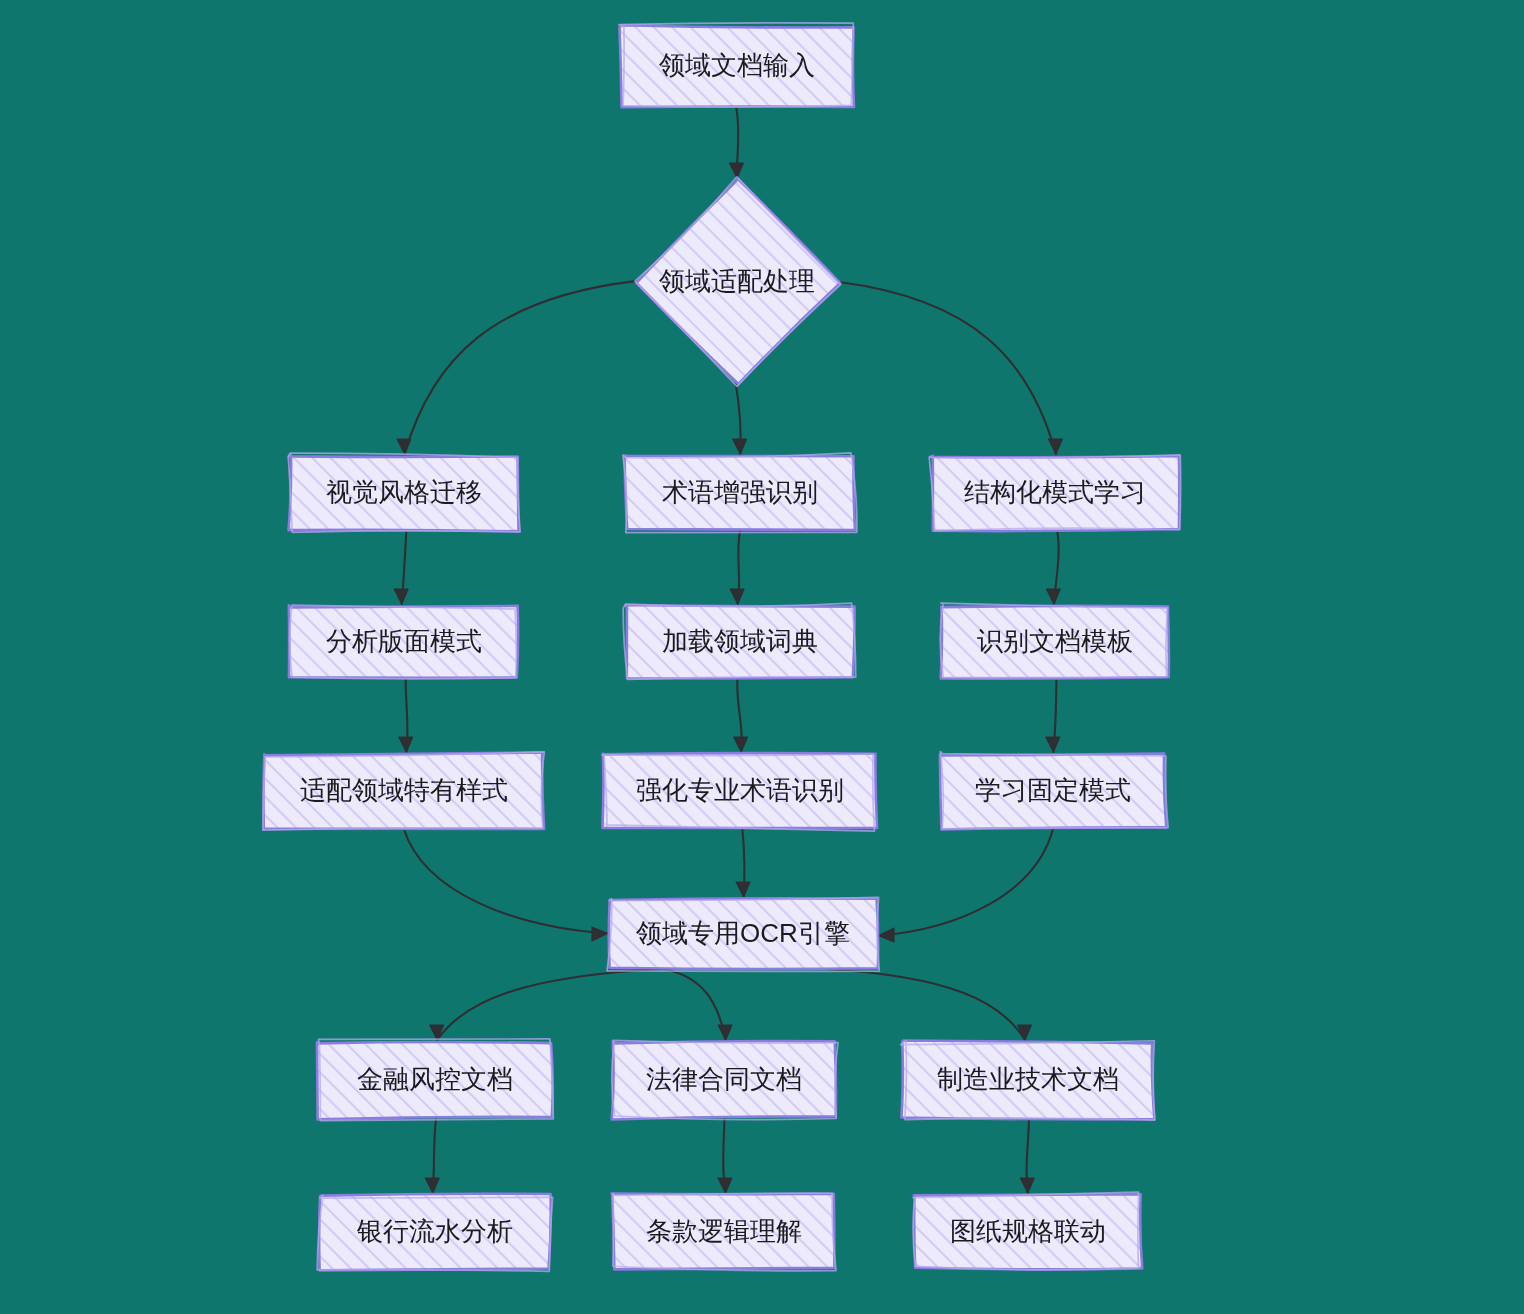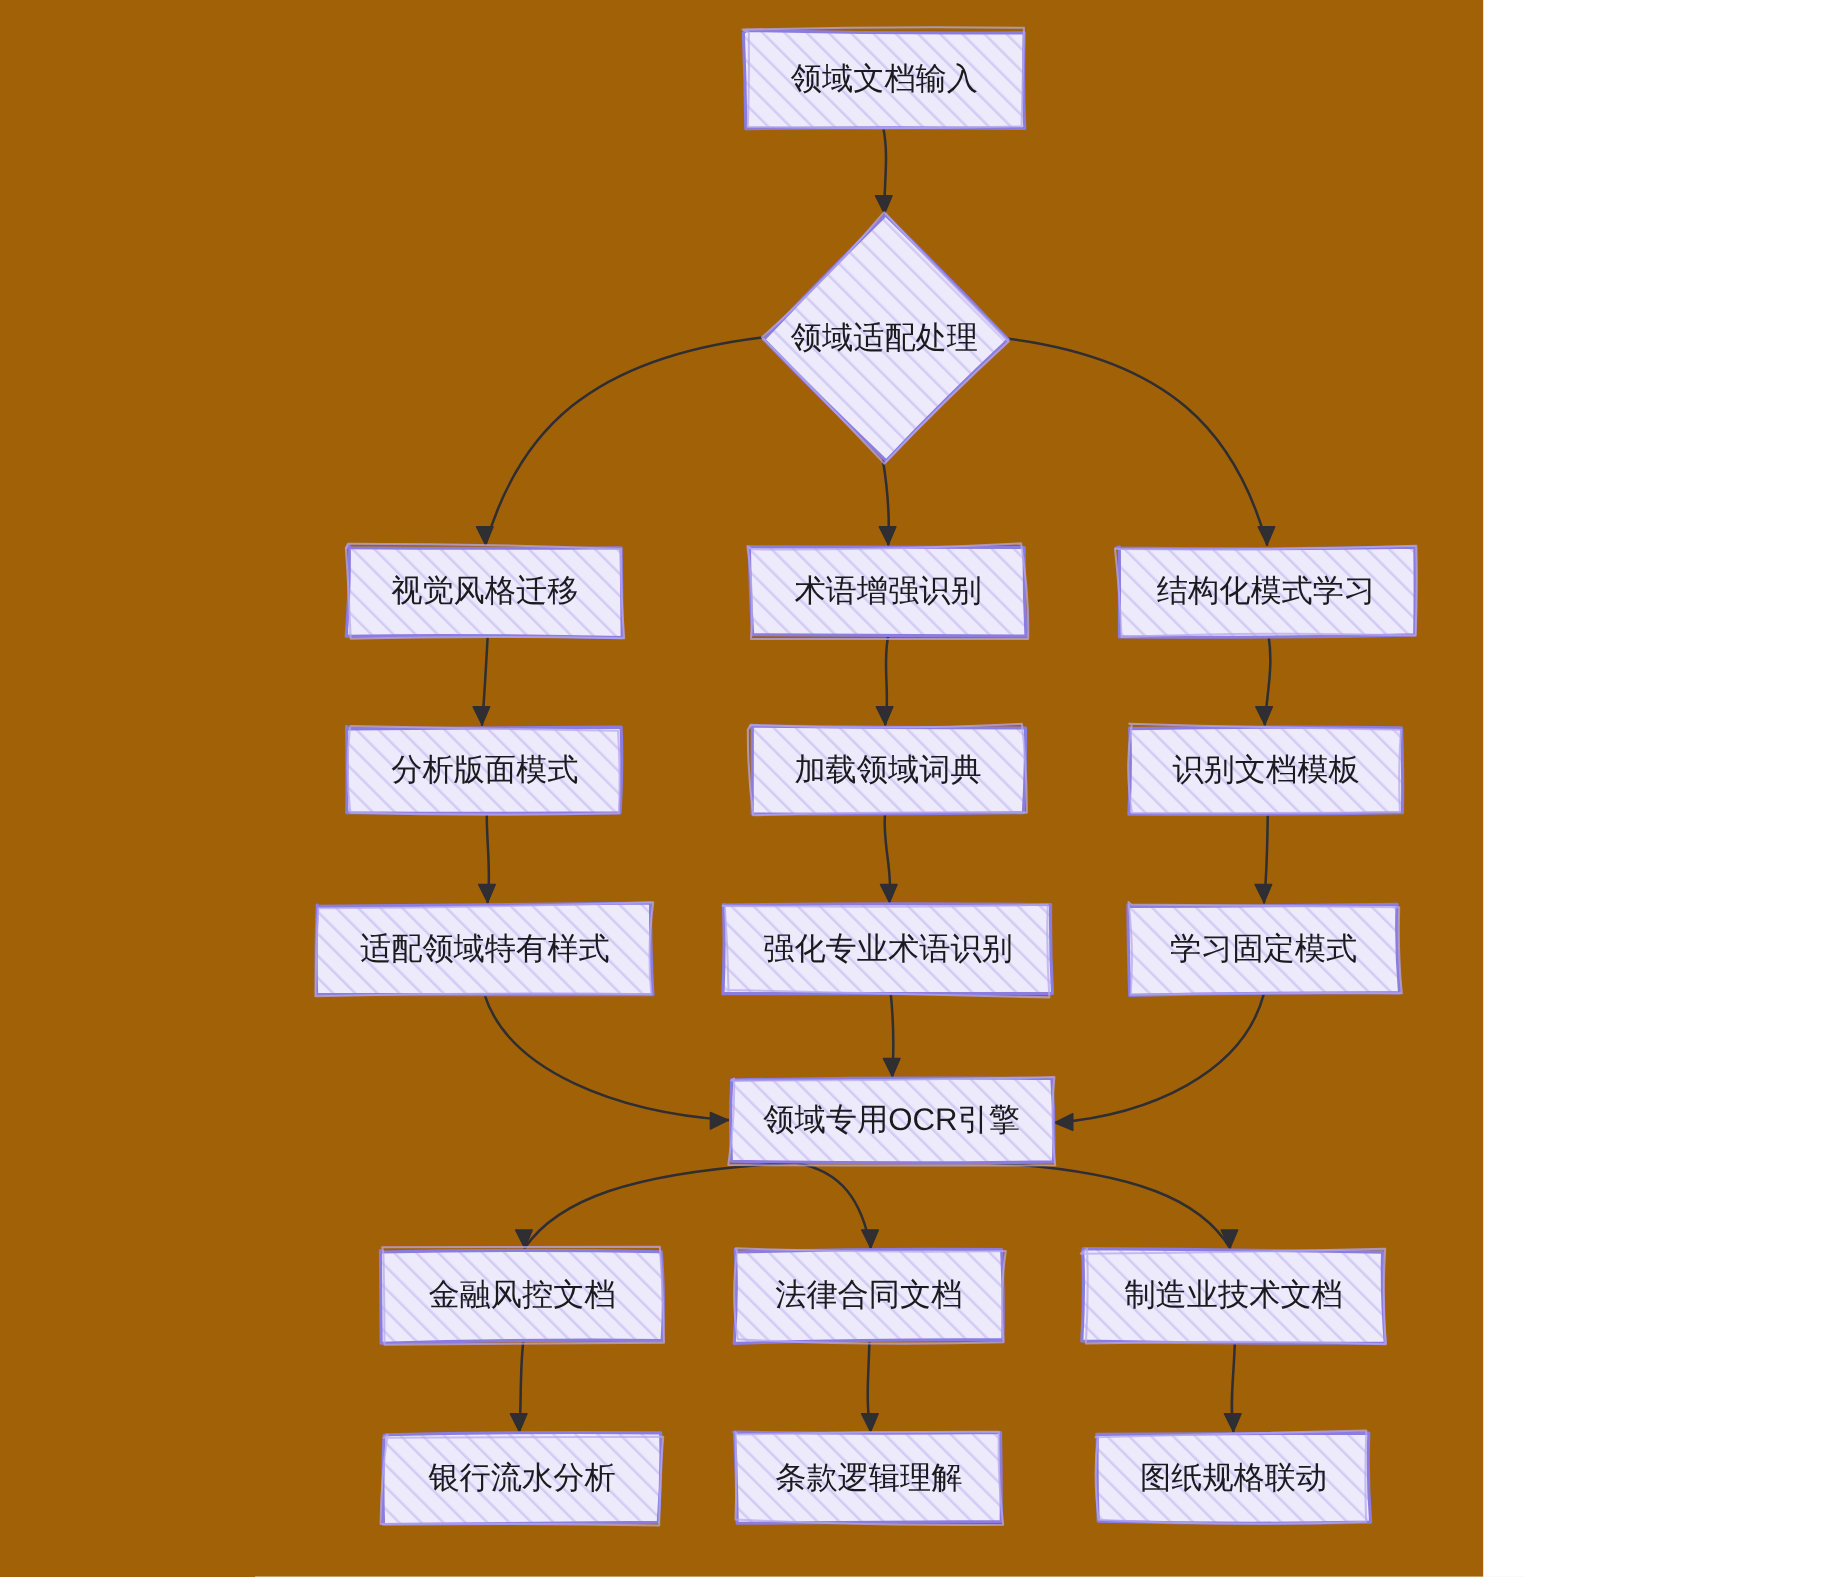--- a/index.html
+++ b/index.html
@@ -8,23 +8,23 @@
     background: #ffffff;
   }
   body {
     width: 1524px;
     height: 1314px;
     font-family: "Liberation Sans", "DejaVu Sans", sans-serif;
     overflow: hidden;
   }
   #diagram-root {
     position: relative;
-    width: 1236px;
+    width: 1524px;
     height: 1314px;
-    background: #a16207;
+    background: #0f766e;
   }
   svg.flow {
     position: absolute;
     top: 0; left: 0;
     width: 1524px;
     height: 1314px;
   }
   .node-label {
     font-family: "Liberation Sans", "DejaVu Sans", sans-serif;
     font-size: 26px;

